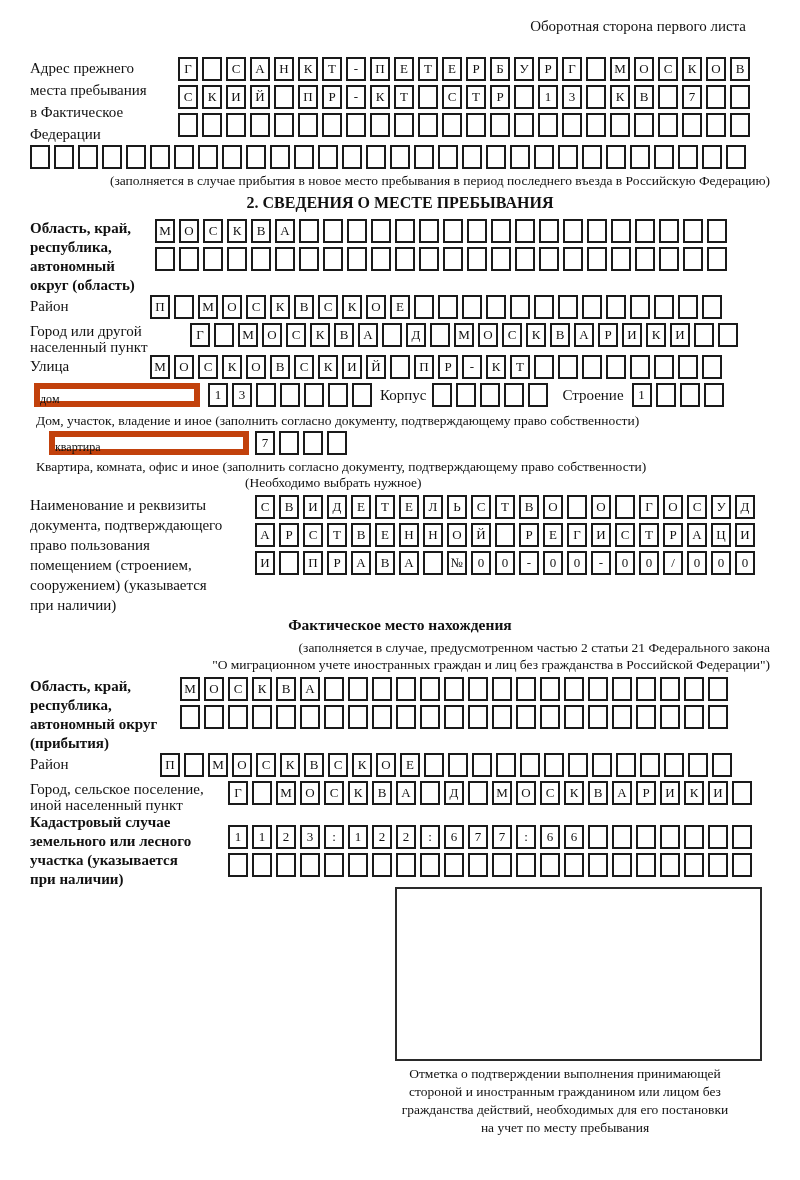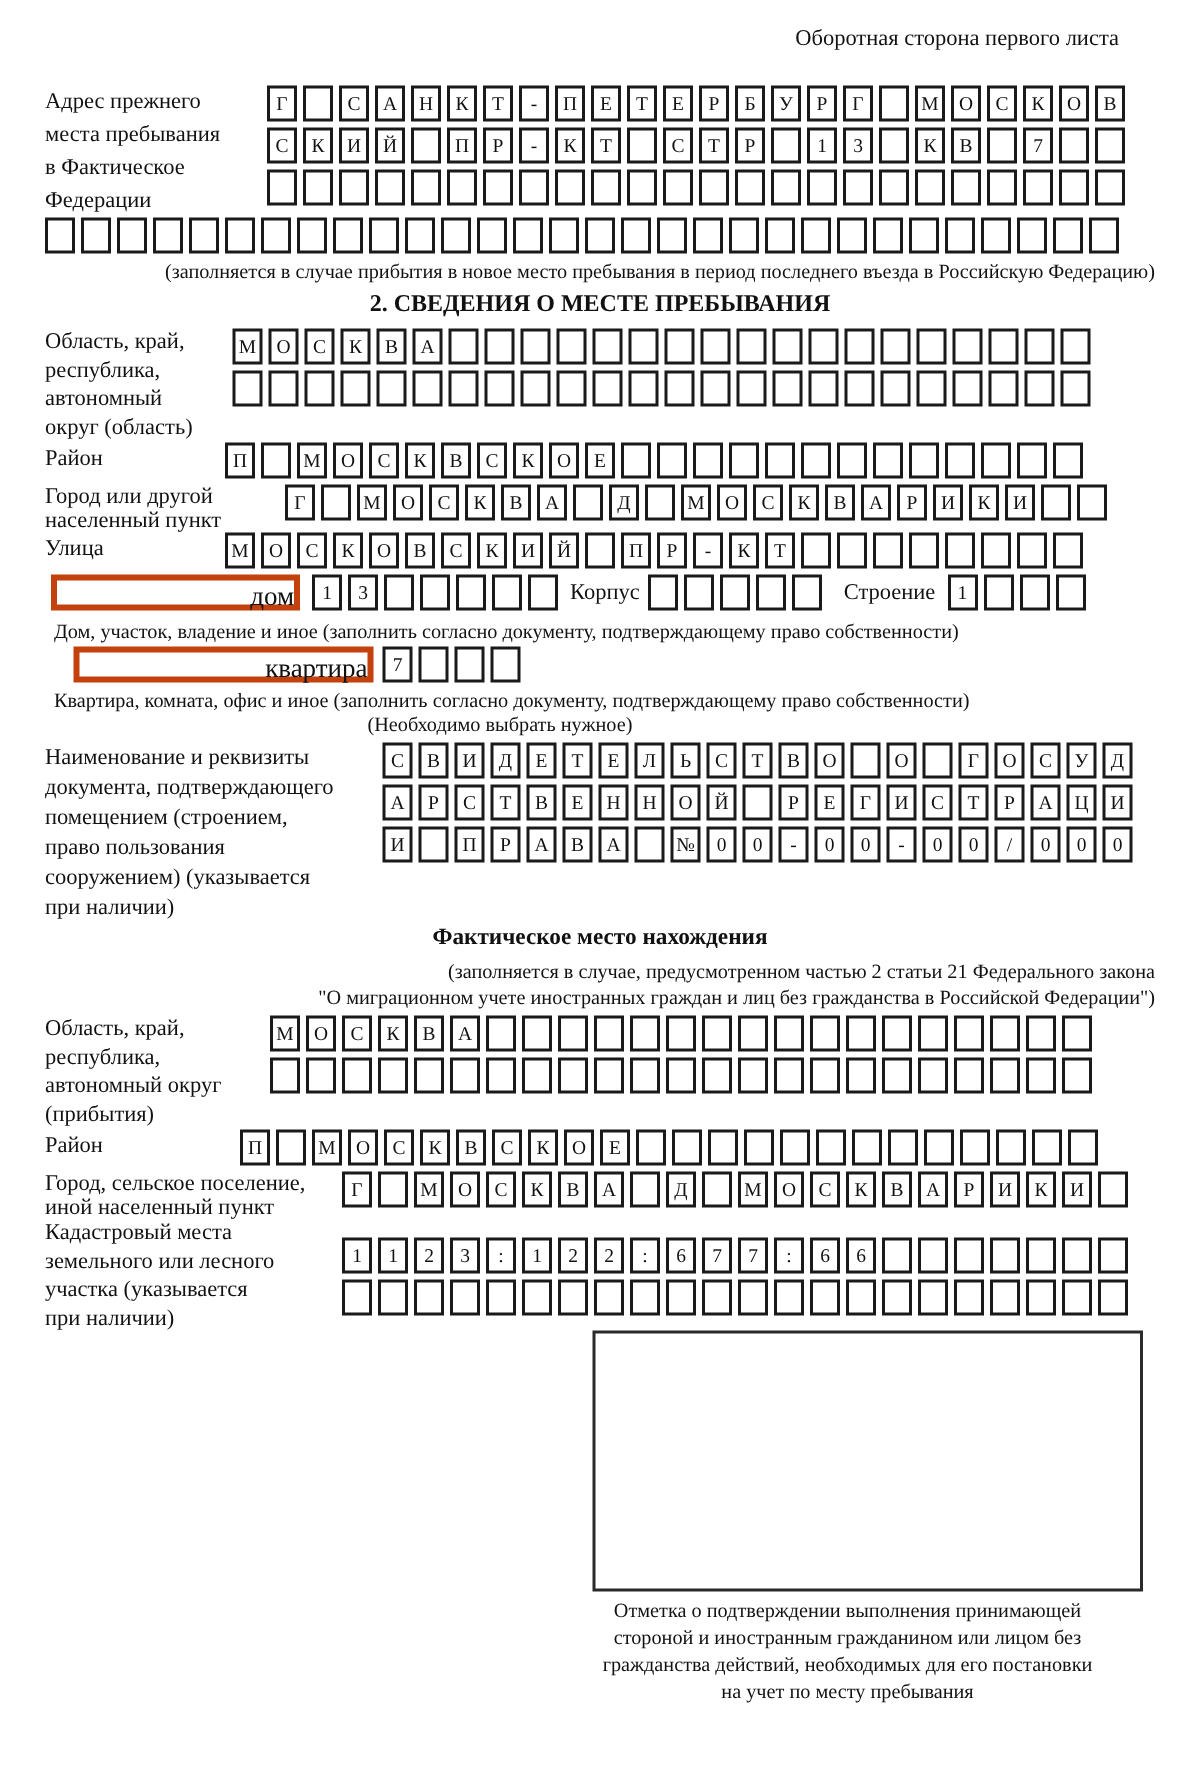--- a/index.html
+++ b/index.html
@@ -5,36 +5,36 @@
   html,body { margin:0; padding:0; background:#ffffff; }
   body { width:800px; height:1180px; overflow:hidden; color:#111;
          font-family:"Liberation Serif", serif; }
   .page { position:relative; box-sizing:border-box; width:800px; height:860px;
           padding:18px 30px 0 30px; }
 
   .header-note { text-align:right; font-size:15px; padding-right:24px; }
 
   .frow { display:flex; align-items:flex-start; }
   .flabel { flex:none; font-size:15px; line-height:22px; }
-  .lh19 .flabel, .flabel.lh19 { line-height:19px; }
+  .lh19 .flabel, .flabel.lh19 { line-height:19px;font-weight:bold; }
   .lh16 .flabel, .flabel.lh16 { line-height:16px; }
   .w148 { width:148px; } .w125 { width:125px; } .w120 { width:120px; }
   .w160 { width:160px; } .w150 { width:150px; } .w130 { width:130px; }
   .w198 { width:198px; } .w225 { width:225px; } .w140 { width:140px; }
 
   .cellrow { display:flex; height:24px; margin-bottom:4px; flex:none; }
   .cell { flex:none; width:16px; height:20px; border:2px solid #1a1a1a; margin-right:4px;
           font-size:13px; line-height:20px; text-align:center; background:#fff; }
 
   .caption { font-size:13.5px; line-height:16px; }
   .caption.center { text-align:right; }
   .sec-title { font-weight:bold; font-size:16px; line-height:20px; text-align:center; }
 
-  .widebox { box-sizing:border-box; border:4px solid #c2410c; height:24px; line-height:20px;
-             text-align:right; font-size:18px; flex:none; }
+  .widebox { box-sizing:border-box; border:6px solid #c2410c; height:24px; line-height:20px;
+             text-align:left; font-size:12px; flex:none; }
   .dom-box { width:166px; margin-left:4px; margin-right:8px; }
   .kv-box  { width:200px; margin-left:19px; margin-right:6px; }
   .inline-lbl { font-size:15px; line-height:24px; flex:none; }
 
   .cb { flex:none; box-sizing:border-box; width:22px; height:22px; border:2px solid #1a1a1a;
         text-align:center; line-height:18px; font-size:14px; }
   .opt { font-size:15px; line-height:22px; flex:none; }
 
   .stamp-box { box-sizing:border-box; width:367px; height:174px; border:2px solid #2a2a2a;
                margin-left:365px; margin-top:-2px; }
@@ -369,22 +369,22 @@
       </div>
   </div>
   <div class="caption" style="margin-left:6px;">Квартира, комната, офис и иное (заполнить согласно документу, подтверждающему право собственности)</div>
 
   <div class="caption" style="margin-left:215px;">(Необходимо выбрать нужное)</div>
 
   <div class="frow mt4">
     <div class="flabel w225" style="line-height:20px;">
         <div>Наименование и реквизиты</div>
         <div>документа, подтверждающего</div>
+        <div>право пользования</div>
         <div>помещением (строением,</div>
-        <div>право пользования</div>
         <div>сооружением) (указывается</div>
         <div>при наличии)</div>
       </div>
     <div>
       <div class="cellrow">
           <span class="cell">С</span>
           <span class="cell">В</span>
           <span class="cell">И</span>
           <span class="cell">Д</span>
           <span class="cell">Е</span>
@@ -577,21 +577,21 @@
         <span class="cell">Р</span>
         <span class="cell">И</span>
         <span class="cell">К</span>
         <span class="cell">И</span>
         <span class="cell"></span>
       </div>
   </div>
 
   <div class="frow">
     <div class="flabel w198 lh19">
-        <div>Кадастровый места</div>
+        <div>Кадастровый случае</div>
         <div>земельного или лесного</div>
         <div>участка (указывается</div>
         <div>при наличии)</div>
       </div>
     <div class="rows-offset">
       <div class="cellrow">
           <span class="cell">1</span>
           <span class="cell">1</span>
           <span class="cell">2</span>
           <span class="cell">3</span>

